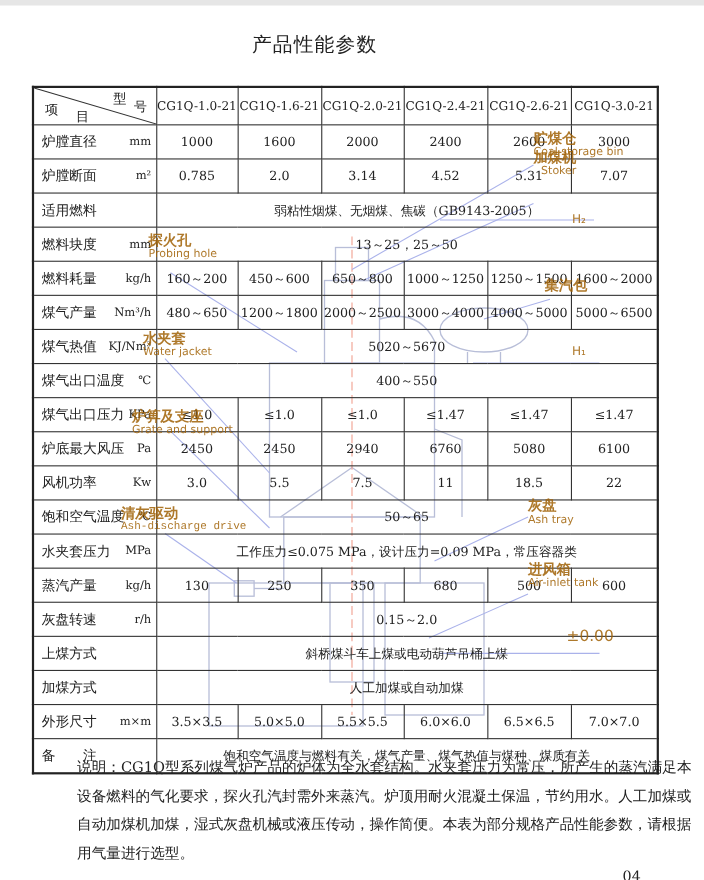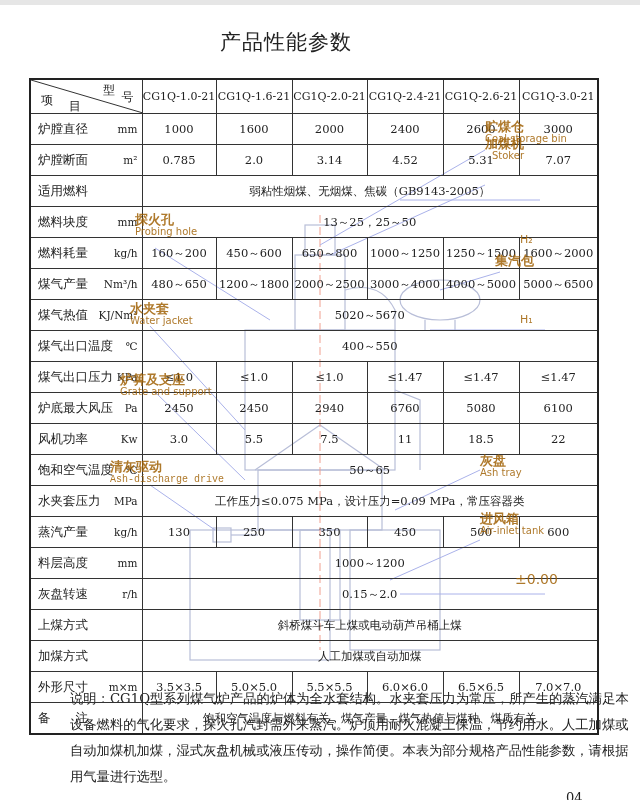--- a/index.html
+++ b/index.html
@@ -1,20 +1,20 @@
 <!DOCTYPE html>
 <html><head>
 <meta charset="utf-8">
 <style>
   html, body { margin:0; padding:0; background:#fff; }
   body { width:640px; height:800px; position:relative; overflow:hidden;
          font-family:"DejaVu Serif","Liberation Serif",serif; color:#222; }
   .topbar { position:absolute; left:0; top:0; width:640px; height:5px; background:#e6e6e6; }
   .title { position:absolute; left:0; top:28px; width:572px; text-align:center;
-           font-size:21px; letter-spacing:1px; color:#222; }
+           font-size:18px; letter-spacing:1px; color:#222; }
   .wrap { position:absolute; left:29px; top:78px; width:568px; }
   table { border-collapse:collapse; width:568px; table-layout:fixed;
           border:2px solid #222; font-size:11.5px; position:relative; z-index:2; background:transparent; }
   td { border:1px solid #333; text-align:center; padding:0; height:30px; white-space:nowrap; overflow:hidden; }
   td.lbl { text-align:left; padding-left:7px; position:relative; font-size:12.5px; }
   td.lbl .unit { position:absolute; right:4px; top:50%; transform:translateY(-50%); font-size:10.5px; }
   tr.head td { height:33px; font-size:11px; }
   td.diag { position:relative; }
   td.diag svg { position:absolute; left:0; top:0; }
   td.diag .xing { position:absolute; left:72px; top:2px; font-size:12px; }
@@ -193,27 +193,23 @@
         </tr>
         <tr>
           <td class="lbl"><span>水夹套压力</span><span class="unit">MPa</span></td>
           <td colspan="6">工作压力≤0.075 MPa，设计压力=0.09 MPa，常压容器类</td>
         </tr>
         <tr>
           <td class="lbl"><span>蒸汽产量</span><span class="unit">kg/h</span></td>
           <td>130</td>
           <td>250</td>
           <td>350</td>
-          <td>450</td>
+          <td>680</td>
           <td>500</td>
           <td>600</td>
-        </tr>
-        <tr>
-          <td class="lbl"><span>料层高度</span><span class="unit">mm</span></td>
-          <td colspan="6">1000～1200</td>
         </tr>
         <tr>
           <td class="lbl"><span>灰盘转速</span><span class="unit">r/h</span></td>
           <td colspan="6">0.15～2.0</td>
         </tr>
         <tr>
           <td class="lbl"><span>上煤方式</span></td>
           <td colspan="6">斜桥煤斗车上煤或电动葫芦吊桶上煤</td>
         </tr>
         <tr>
@@ -265,18 +261,18 @@
     <span class="en">Ash-discharge drive</span>
 </div>
 <div class="wmtxt" style="left:480px;top:454px;">
   <span class="cn">灰盘</span>
     <span class="en">Ash tray</span>
 </div>
 <div class="wmtxt" style="left:480px;top:512px;">
   <span class="cn">进风箱</span>
     <span class="en">Air-inlet tank</span>
 </div>
-<div class="wmtxt" style="left:520px;top:194px;font-size:11px;margin-top:40px;">H₂</div>
+<div class="wmtxt" style="left:520px;top:194px;font-size:11px;">H₂</div>
 <div class="wmtxt" style="left:520px;top:314px;font-size:11px;">H₁</div>
 <div class="wmtxt" style="left:515px;top:572px;font-size:14px;">±0.00</div>
 
 <div class="note">说明：CG1Q型系列煤气炉产品的炉体为全水套结构。水夹套压力为常压，所产生的蒸汽满足本设备燃料的气化要求，探火孔汽封需外来蒸汽。炉顶用耐火混凝土保温，节约用水。人工加煤或自动加煤机加煤，湿式灰盘机械或液压传动，操作简便。本表为部分规格产品性能参数，请根据用气量进行选型。</div>
 <div class="pgnum">04</div>
 
 </body></html>

